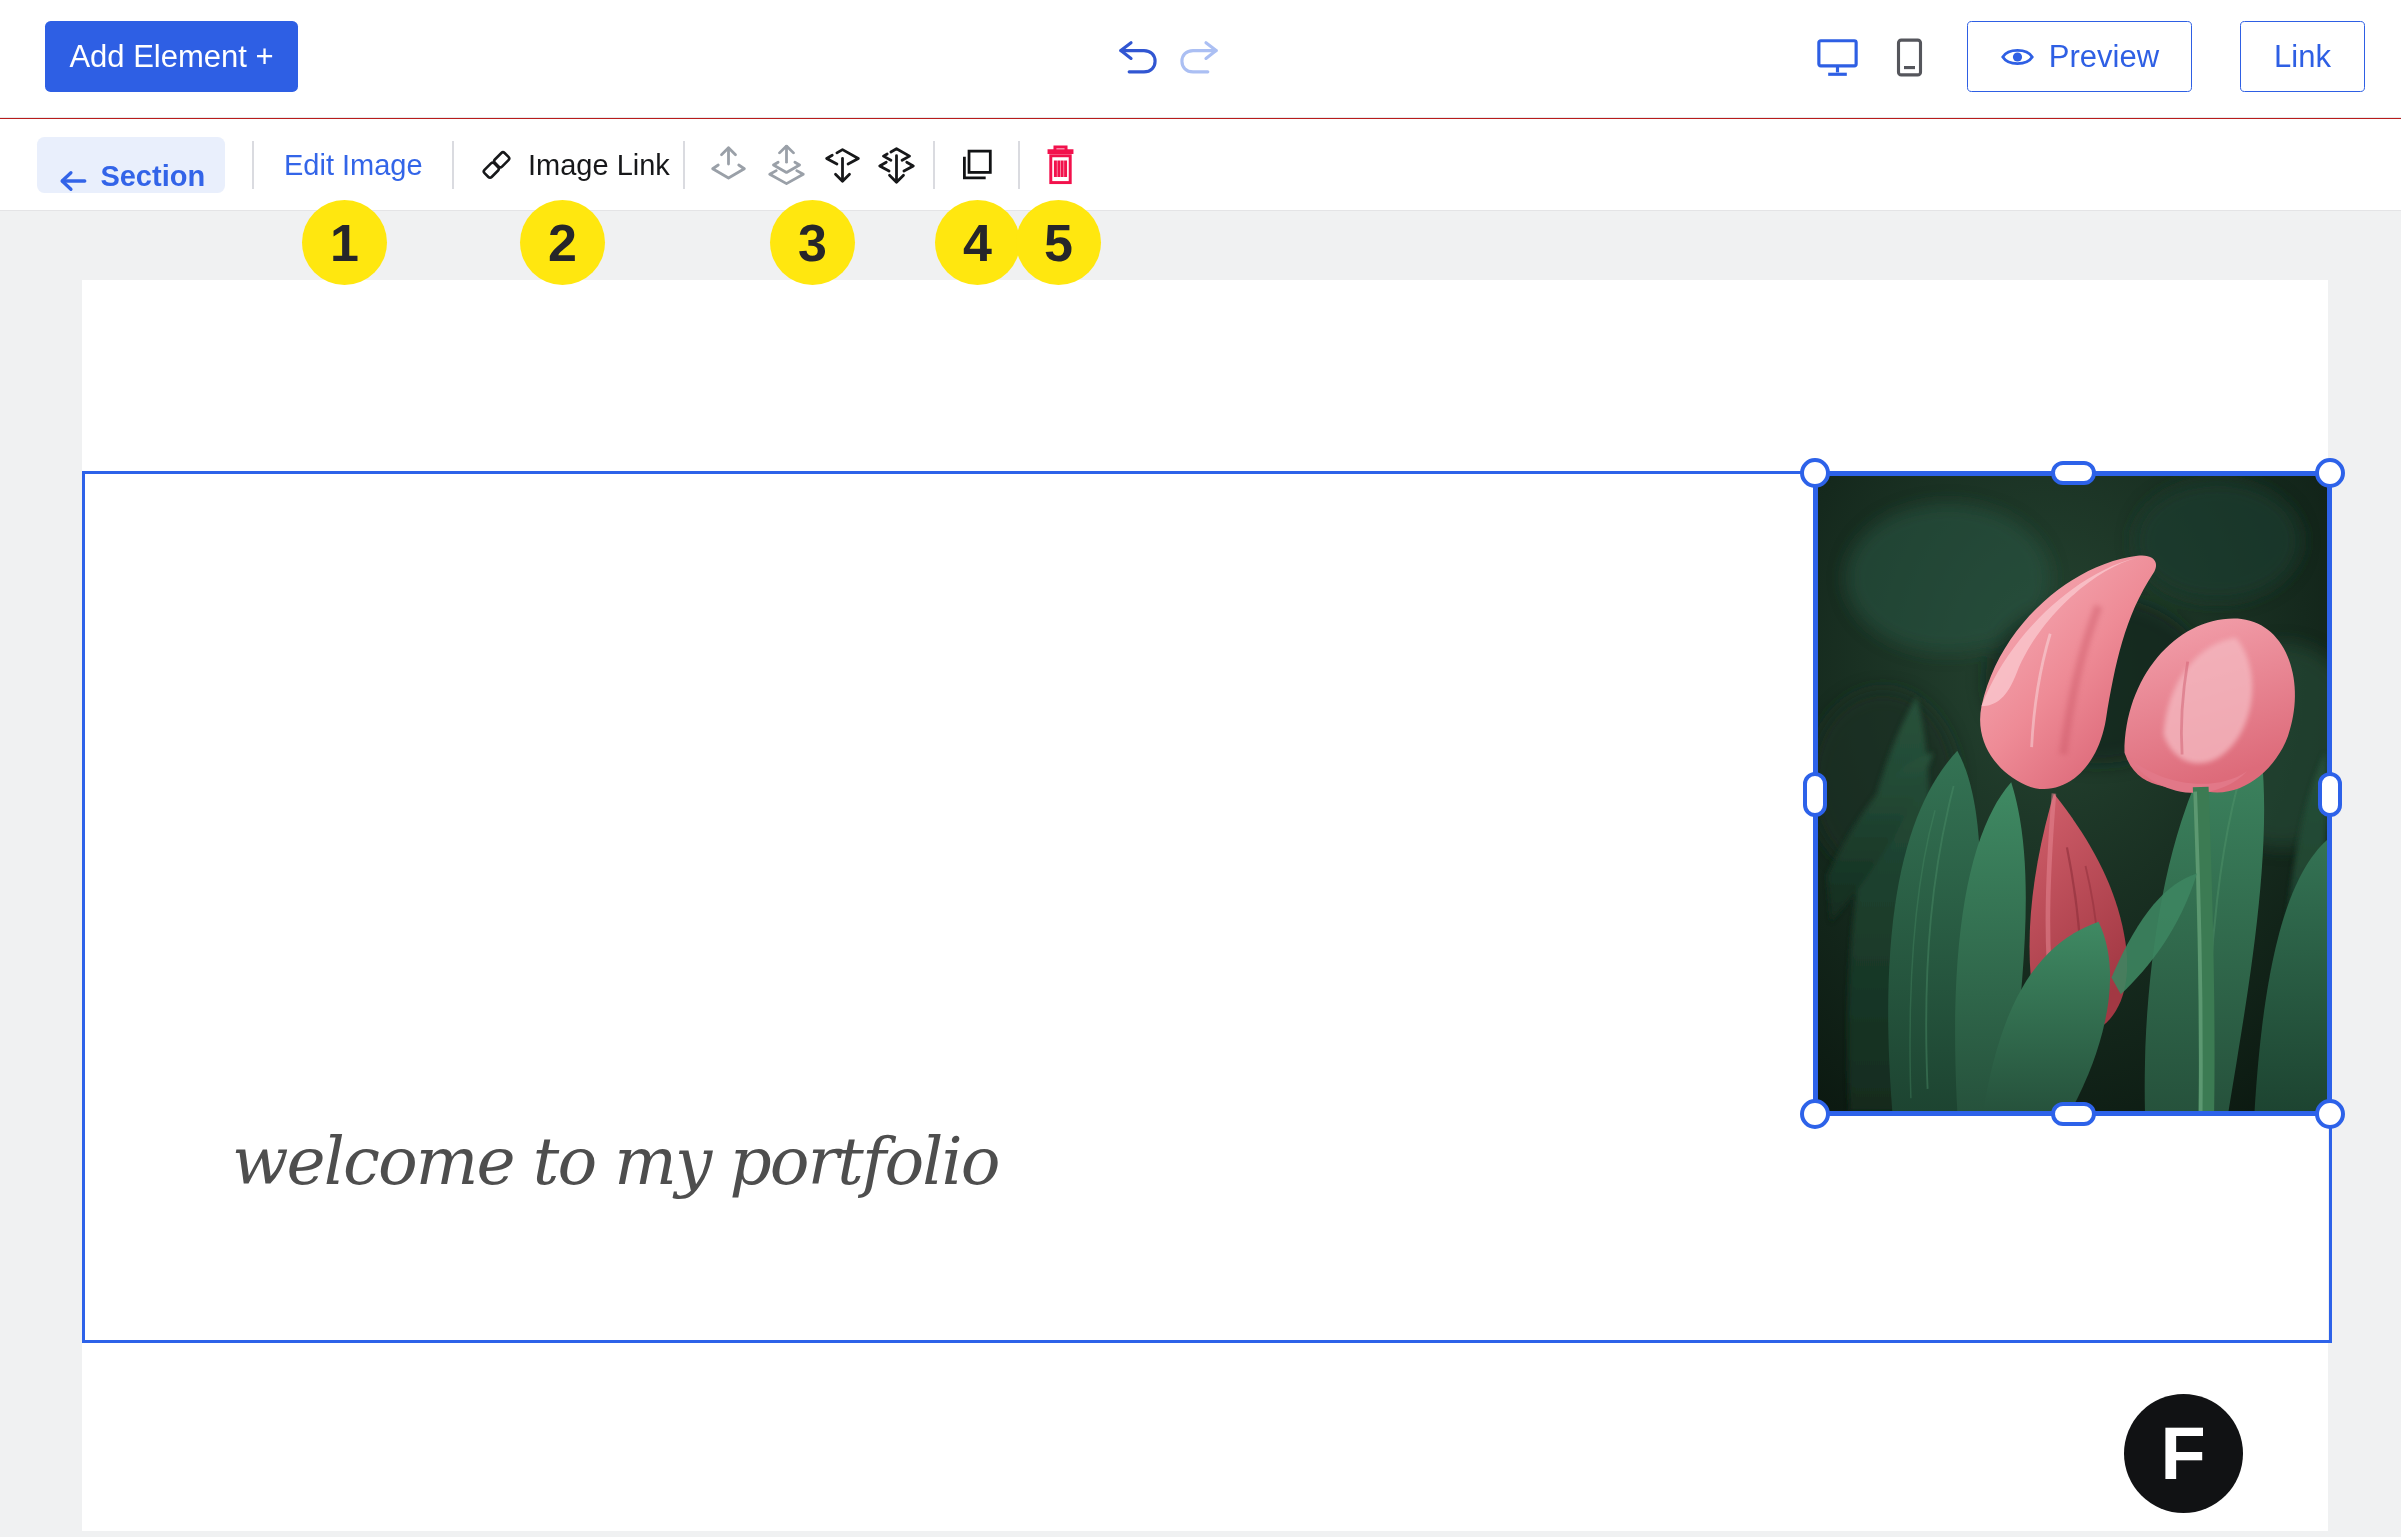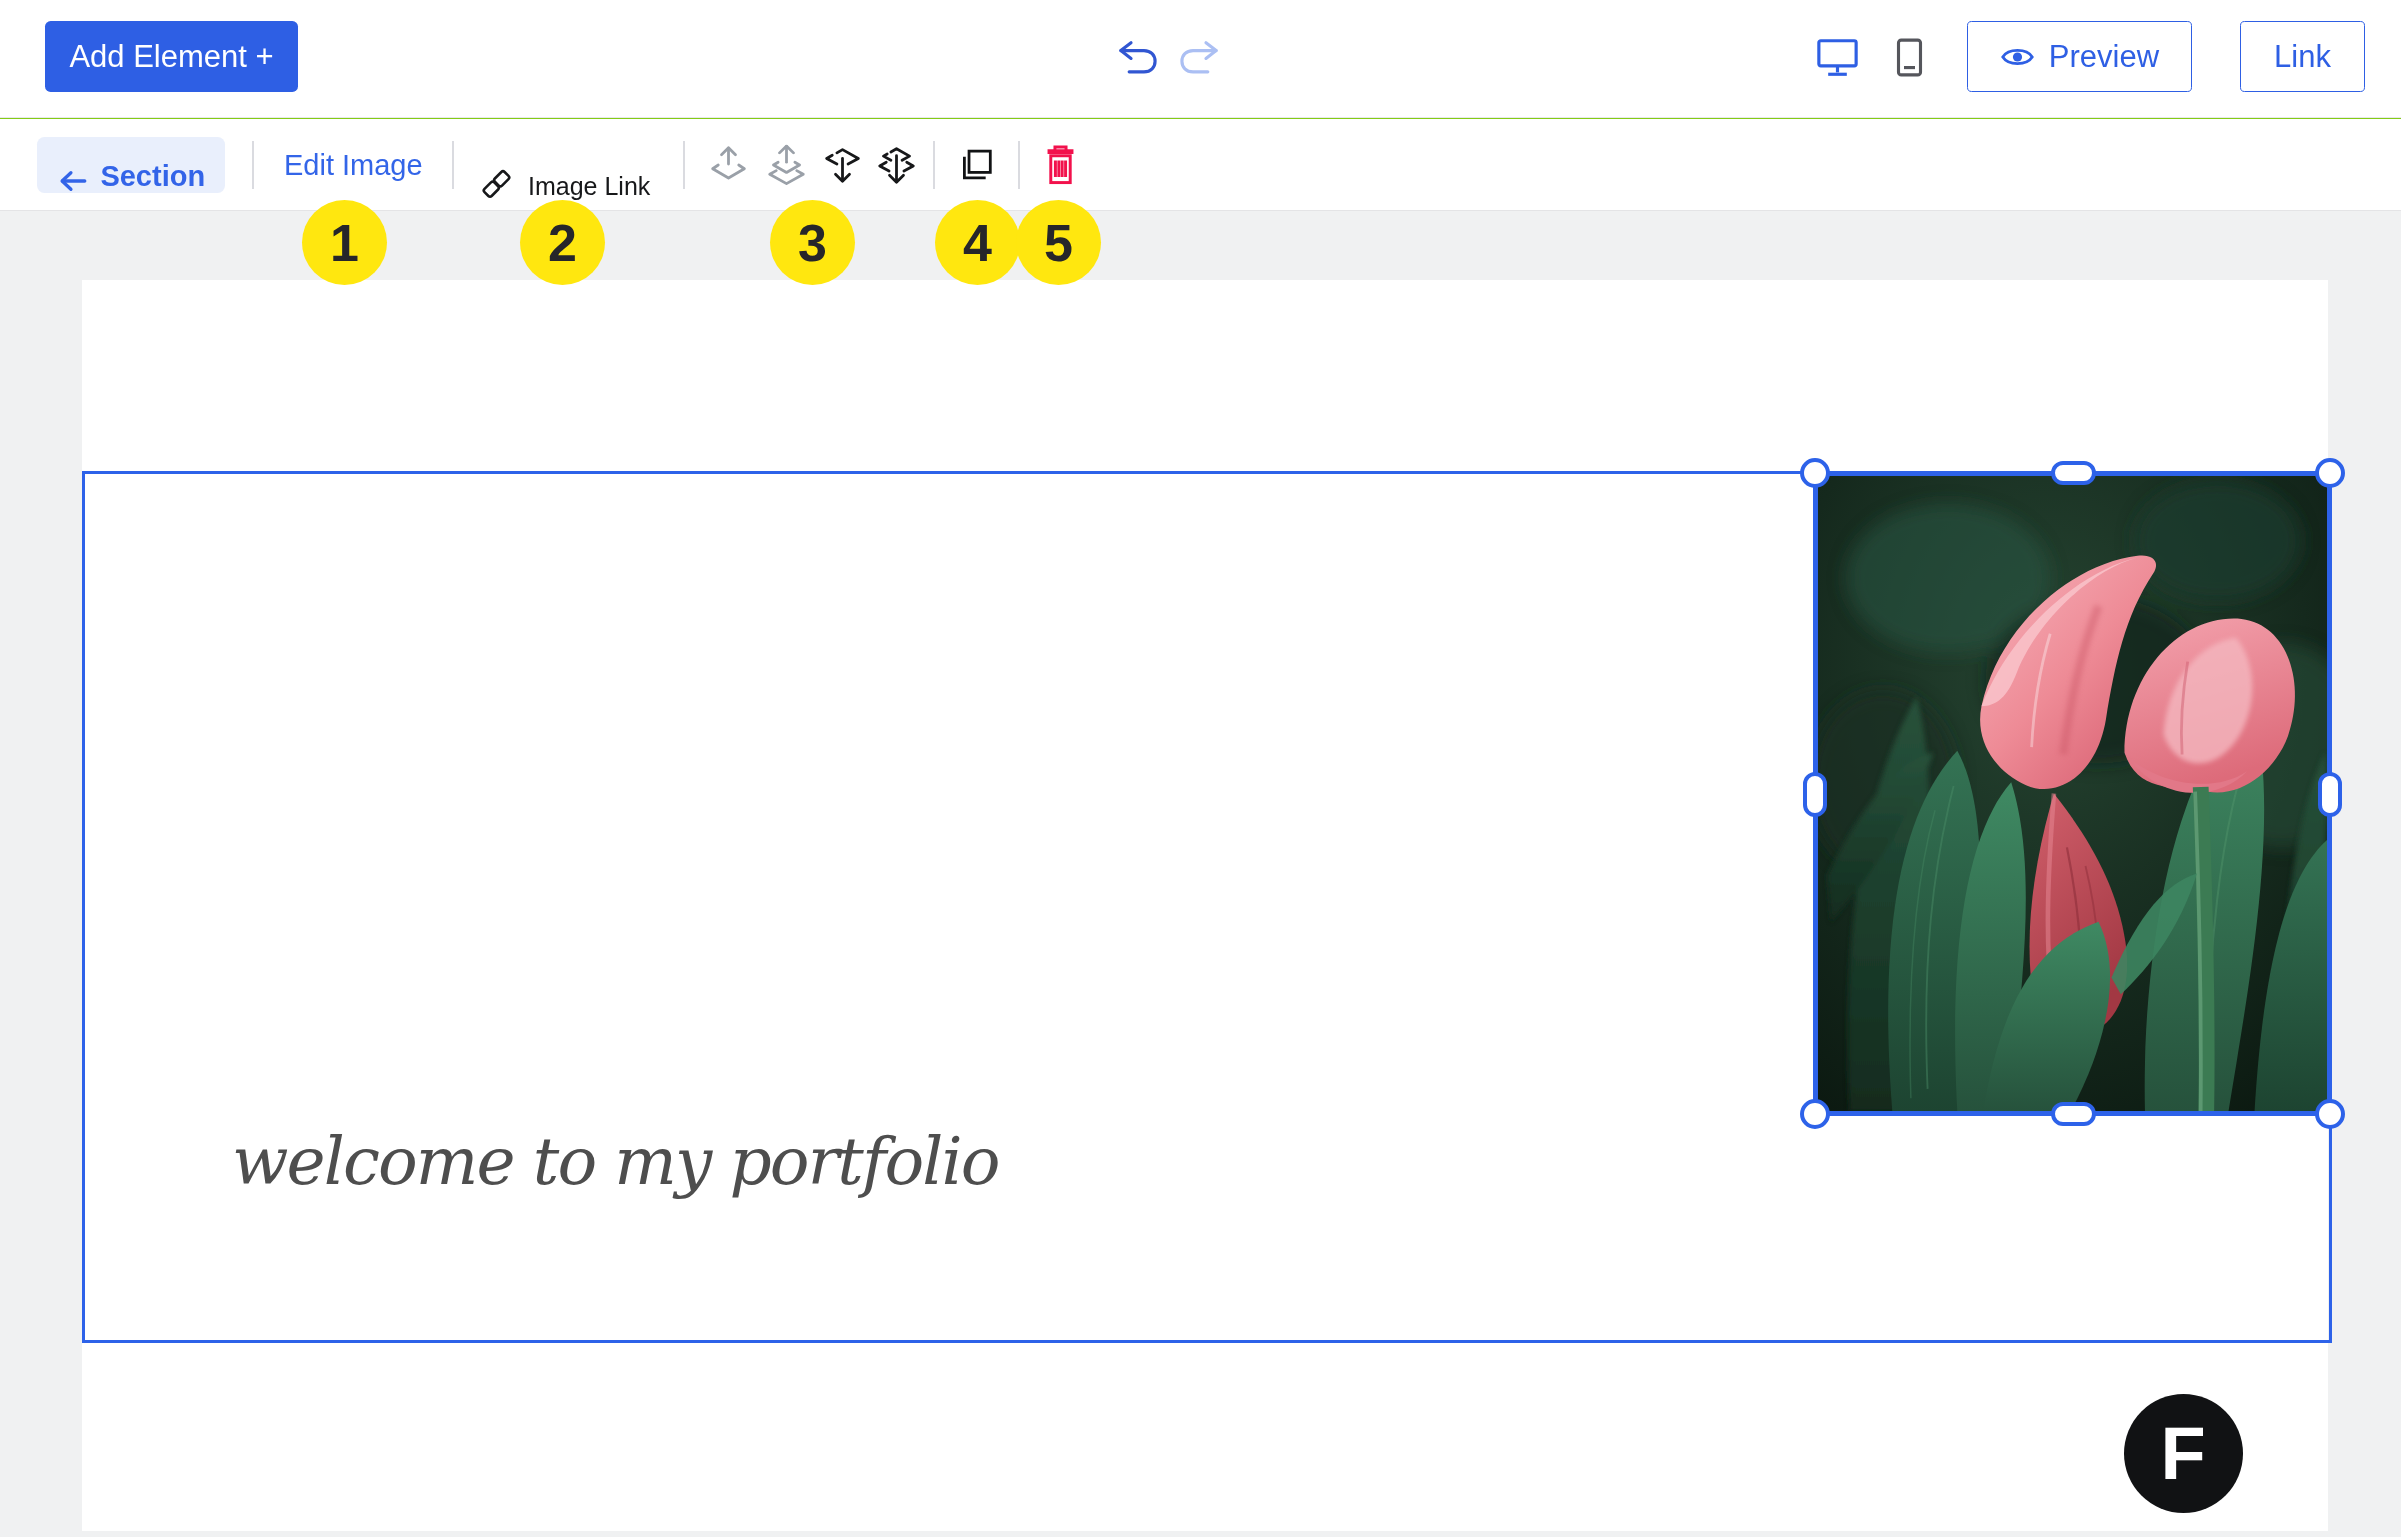--- a/index.html
+++ b/index.html
@@ -1,19 +1,19 @@
 <!DOCTYPE html>
 <html style="font-size:15px"><head>
 <meta charset="utf-8">
 <style>
   * { margin:0; padding:0; box-sizing:border-box; }
   html,body { background:#fff; }
   .screen {
     position:relative; width:2401px; height:1537px; overflow:hidden;
-    font-family:"Liberation Sans", sans-serif; background:#84cc16;
+    font-family:"Liberation Sans", sans-serif; background:#b91c1c;
   }
   
   .topbar {
     position:absolute; left:0; top:0; width:2401px; height:118px;
     background:#fff; border-bottom:0.9px solid #e8e8ea; z-index:20;
   }
   .btn { display:flex; align-items:center; justify-content:center; cursor:pointer; }
   .btn-add-element {
     position:absolute; left:45px; top:21.3px; width:253px; height:71px;
     background:#2e5fe4; color:#fff; font-size:31px; border-radius:5.6px; font-weight:500;
@@ -39,21 +39,21 @@
   .toolbar2 {
     position:absolute; left:0; top:119px; width:2401px; height:92px;
     background:#fff; border-bottom:0.9px solid #e4e4e6; z-index:18;
   }
   .tb-item { position:absolute; top:50%; transform:translateY(-50%); display:flex; align-items:flex-end; }
   .chip-section {
     left:37px; width:188px; height:56px; background:#e9effc; border-radius:7.4px;
     color:#3364e8; font-size:29px; font-weight:bold; justify-content:center; gap:12px; cursor:pointer;
   }
   .link-edit-image { left:284px; color:#3365e8; font-size:29px; cursor:pointer; }
-  .group-image-link { left:480px; gap:15px; color:#17181a; font-size:25px; cursor:pointer;margin-top:19px; }
+  .group-image-link { left:480px; gap:15px; color:#17181a; font-size:29px; cursor:pointer; }
   .tb-divider { position:absolute; top:22px; width:1.9px; height:48px; background:#dadbe0; }
   .tool { position:absolute; top:50%; transform:translateY(-50%); width:43px; height:43px;
           display:flex; align-items:center; justify-content:center; cursor:pointer; }
   
   .canvas { position:absolute; left:0; top:210px; width:2401px; height:1327px; background:#f0f1f2; }
   .page { position:absolute; left:82px; top:70px; width:2246px; height:1251px; background:#fff; }
   .section-outline {
     position:absolute; left:82px; top:261px; width:2250px; height:872px;
     border:3.7px solid #2d62e9; background:transparent; z-index:2;
   }

